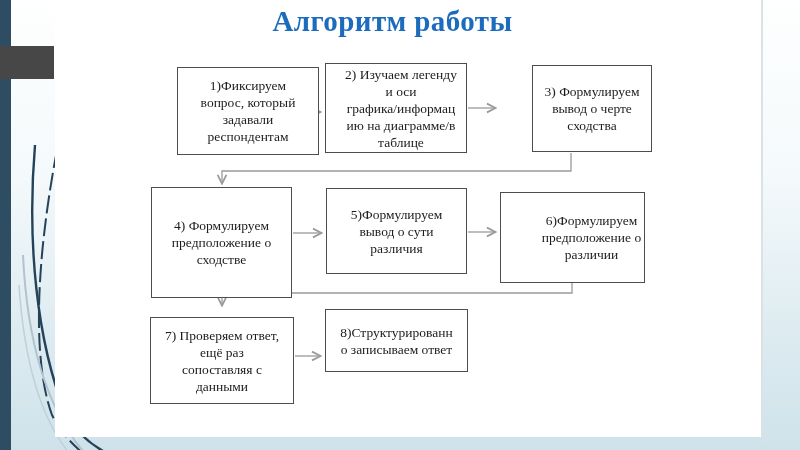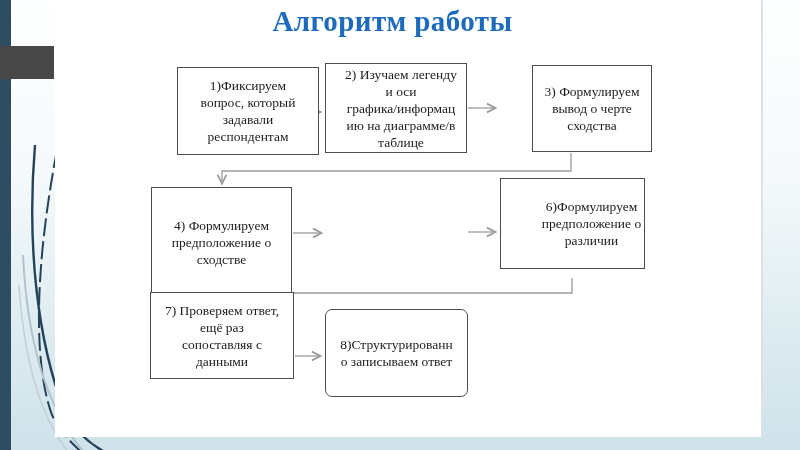--- a/index.html
+++ b/index.html
@@ -23,23 +23,23 @@
     position:absolute; background:#ffffff; border:1.5px solid #4d4d4d;
     display:flex; align-items:center; justify-content:center;
     text-align:center; font-size:13.5px; line-height:17px; color:#1c1c1c;
     white-space:pre-line; padding:2px; box-sizing:border-box;
   }
   .b1 { left:150px; top:67px;  width:142px; height:88px;margin-left:27px; }
   .b2 { left:325px; top:63px;  width:142px; height:90px;padding-left:12px; }
   .b3 { left:500px; top:65px;  width:120px; height:87px;margin-left:32px; }
   .b4 { left:151px; top:187px; width:141px; height:111px; }
   .b5 { left:326px; top:188px; width:141px; height:86px; }
-  .b6 { left:500px; top:178px; width:145px; height:91px;padding-left:40px; }
-  .b7 { left:150px; top:292px; width:144px; height:87px; }
-  .b8 { left:325px; top:309px; width:143px; height:88px;border-radius:7px; }
+  .b6 { left:500px; top:192px; width:145px; height:91px;padding-left:40px; }
+  .b7 { left:150px; top:317px; width:144px; height:87px; }
+  .b8 { left:325px; top:309px; width:143px; height:63px; }
 </style>
 </head>
 <body>
 
 <div class="slide">
 
   <svg class="decor-svg" viewBox="0 0 800 450" aria-hidden="true">
     <path d="M35,145 C27,240 36,340 66,415 C78,436 100,452 126,462" fill="none" stroke="#24425a" stroke-width="2.4"></path>
     <path d="M57,150 C36,260 32,360 52,415 C60,432 72,444 86,456" fill="none" stroke="#24425a" stroke-width="2" stroke-dasharray="18 5"></path>
     <path d="M23,255 C27,340 45,405 82,450 C90,458 94,462 98,466" fill="none" stroke="#b3c3cd" stroke-width="2"></path>
@@ -78,20 +78,23 @@
 и оси
 графика/информац
 ию на диаграмме/в
 таблице</div>
   <div class="fbox b3">3) Формулируем
 вывод о черте
 сходства</div>
   <div class="fbox b4">4) Формулируем
 предположение о
 сходстве</div>
+  <div class="fbox b5">5)Формулируем
+вывод о сути
+различия</div>
   <div class="fbox b6">6)Формулируем
 предположение о
 различии</div>
   <div class="fbox b7">7) Проверяем ответ,
 ещё раз
 сопоставляя с
 данными</div>
   <div class="fbox b8">8)Структурированн
 о записываем ответ</div>
 

